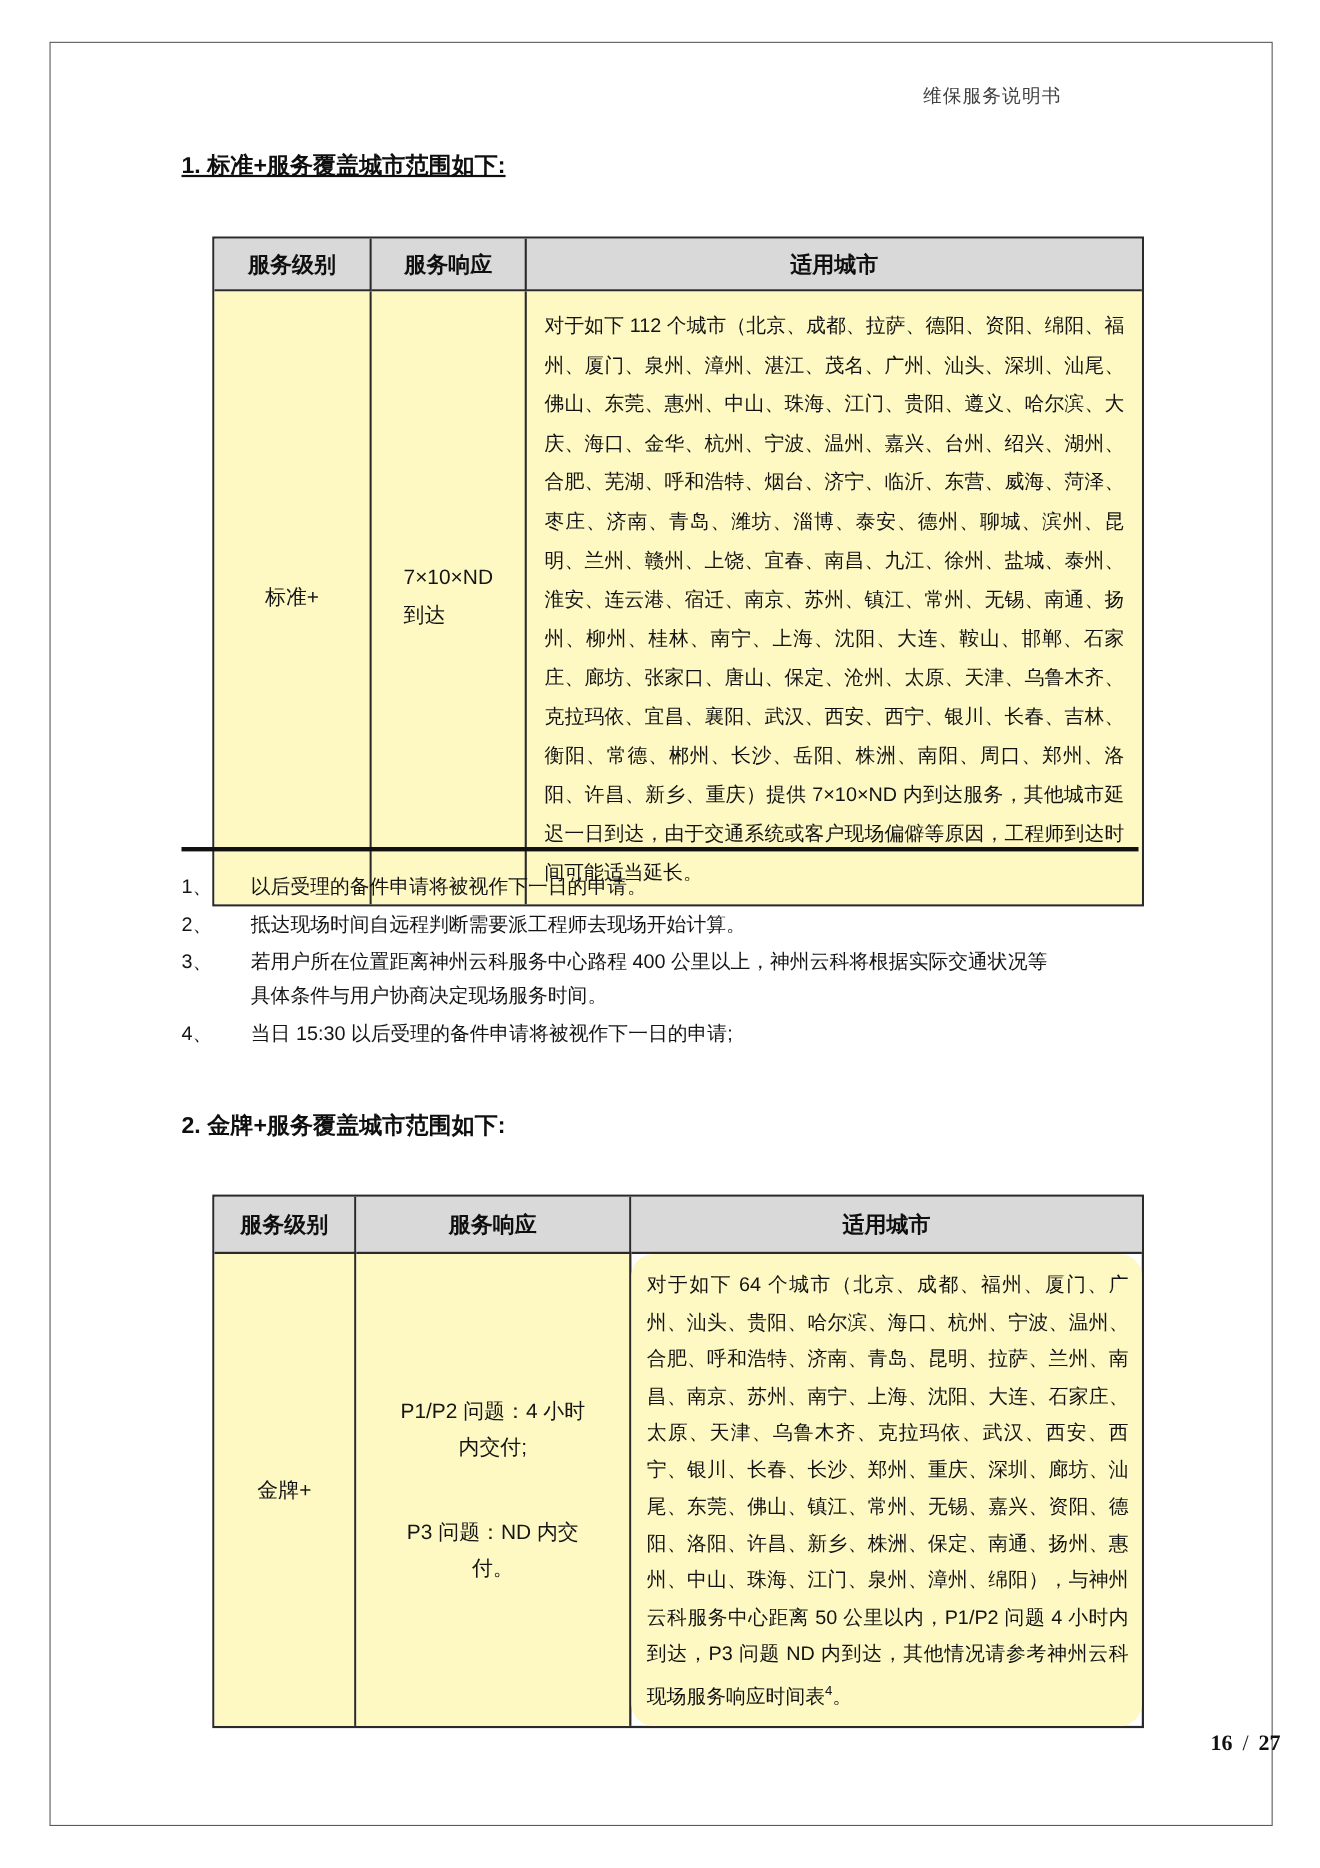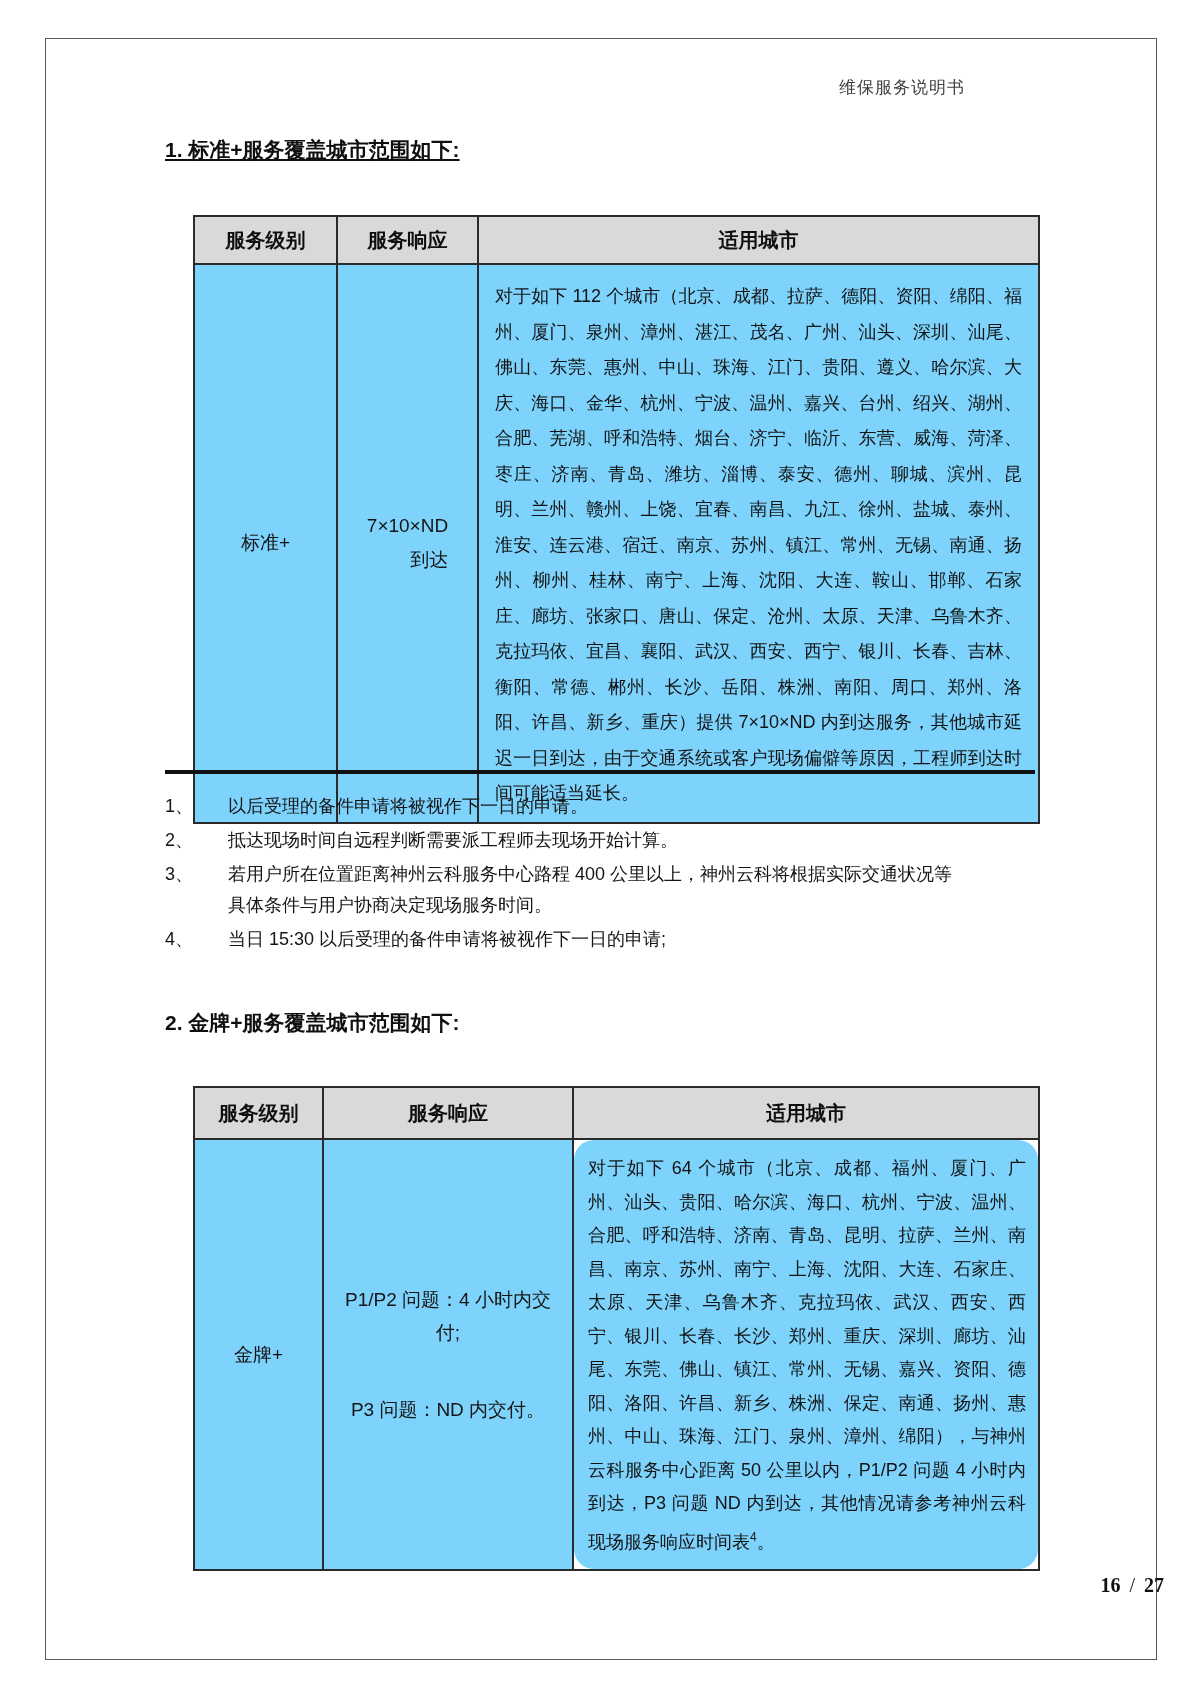--- a/index.html
+++ b/index.html
@@ -30,35 +30,35 @@
   .t2{top:1086px;grid-template-columns:129px 250px 464px;}
   .cell{box-sizing:border-box;border-right:2px solid #2a2a2a;}
   .cell.last{border-right:none;}
   .th{
     background:#d9d9d9;border-bottom:2px solid #2a2a2a;
     display:flex;align-items:center;justify-content:center;
     font-weight:bold;font-size:20px;color:#0f0f0f;
   }
   .t1 .th{height:48px;}
   .t2 .th{height:52px;}
-  .td{background:#7dd3fc;}
+  .td{background:#fef9c3;}
   .td.center{display:flex;align-items:center;justify-content:center;font-size:19px;}
-  .pre{white-space:pre-line;text-align:right;line-height:34px;}
+  .pre{white-space:pre-line;text-align:left;line-height:34px;}
   .t1-cities{
     padding:14px 16px 10px 16px;font-size:18px;line-height:35.5px;
     text-align:justify;color:#131313;
   }
   .t2-cities{
     padding:12px 12px 10px 14px;font-size:18px;line-height:33.5px;
     text-align:justify;color:#131313;border-radius:20px;
   }
   .t2-cities sup{font-size:12px;}
   .resp2{
     display:flex;flex-direction:column;align-items:center;justify-content:center;
-    gap:44px;font-size:19px;line-height:33px;text-align:center;padding:0 18px;
+    gap:44px;font-size:19px;line-height:33px;text-align:center;padding:0 34px;
   }
   .rule{
     position:absolute;left:165px;top:770px;width:870px;height:4px;background:#111;
   }
   .notes{position:absolute;left:165px;top:788px;width:792px;}
   .notes-title{font-size:19px;font-weight:bold;margin-bottom:13px;}
   .note-item{display:grid;grid-template-columns:63px 1fr;line-height:31px;margin-top:3px;font-size:18px;}
   .note-num{color:#151515;}
   .footer{
     position:absolute;left:0;top:1574px;width:1164px;text-align:right;

